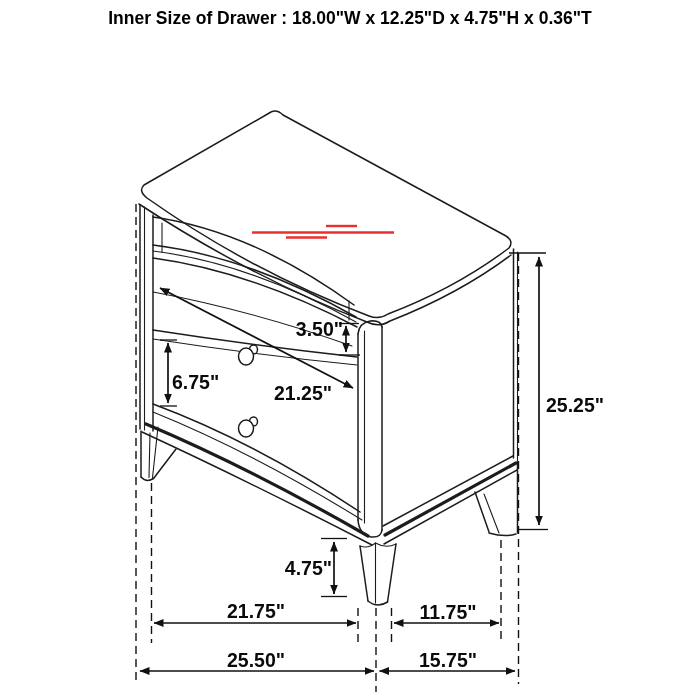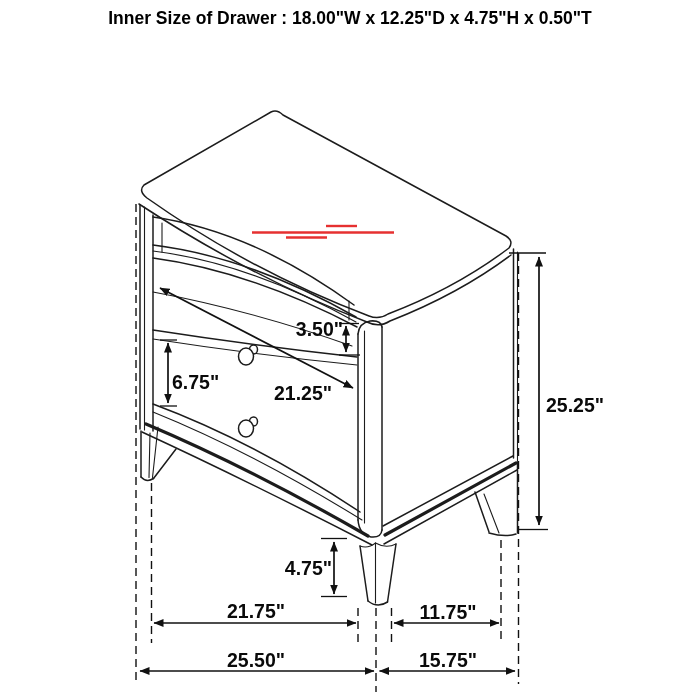--- a/index.html
+++ b/index.html
@@ -25,21 +25,21 @@
   .dash{stroke:var(--dim);stroke-width:1.4;fill:none;stroke-dasharray:8 5;}
   .dimtext{
     font-family:"Liberation Sans",sans-serif;font-weight:bold;font-size:19.5px;fill:#0a0a0a;
   }
 </style>
 </head>
 <body>
 
 <div class="stage">
 
-  <div class="title">Inner Size of Drawer : 18.00"W x 12.25"D x 4.75"H x 0.50"T</div>
+  <div class="title">Inner Size of Drawer : 18.00"W x 12.25"D x 4.75"H x 0.36"T</div>
 
   <svg width="700" height="700" viewBox="0 0 700 700">
     <defs>
       <marker id="ah" orient="auto" markerWidth="12" markerHeight="9" refX="9.5" refY="4" markerUnits="userSpaceOnUse">
         <path d="M0,0 L10,4 L0,8 Z" fill="#111"></path>
       </marker>
       <marker id="ahs" orient="auto-start-reverse" markerWidth="12" markerHeight="9" refX="9.5" refY="4" markerUnits="userSpaceOnUse">
         <path d="M0,0 L10,4 L0,8 Z" fill="#111"></path>
       </marker>
     </defs>

